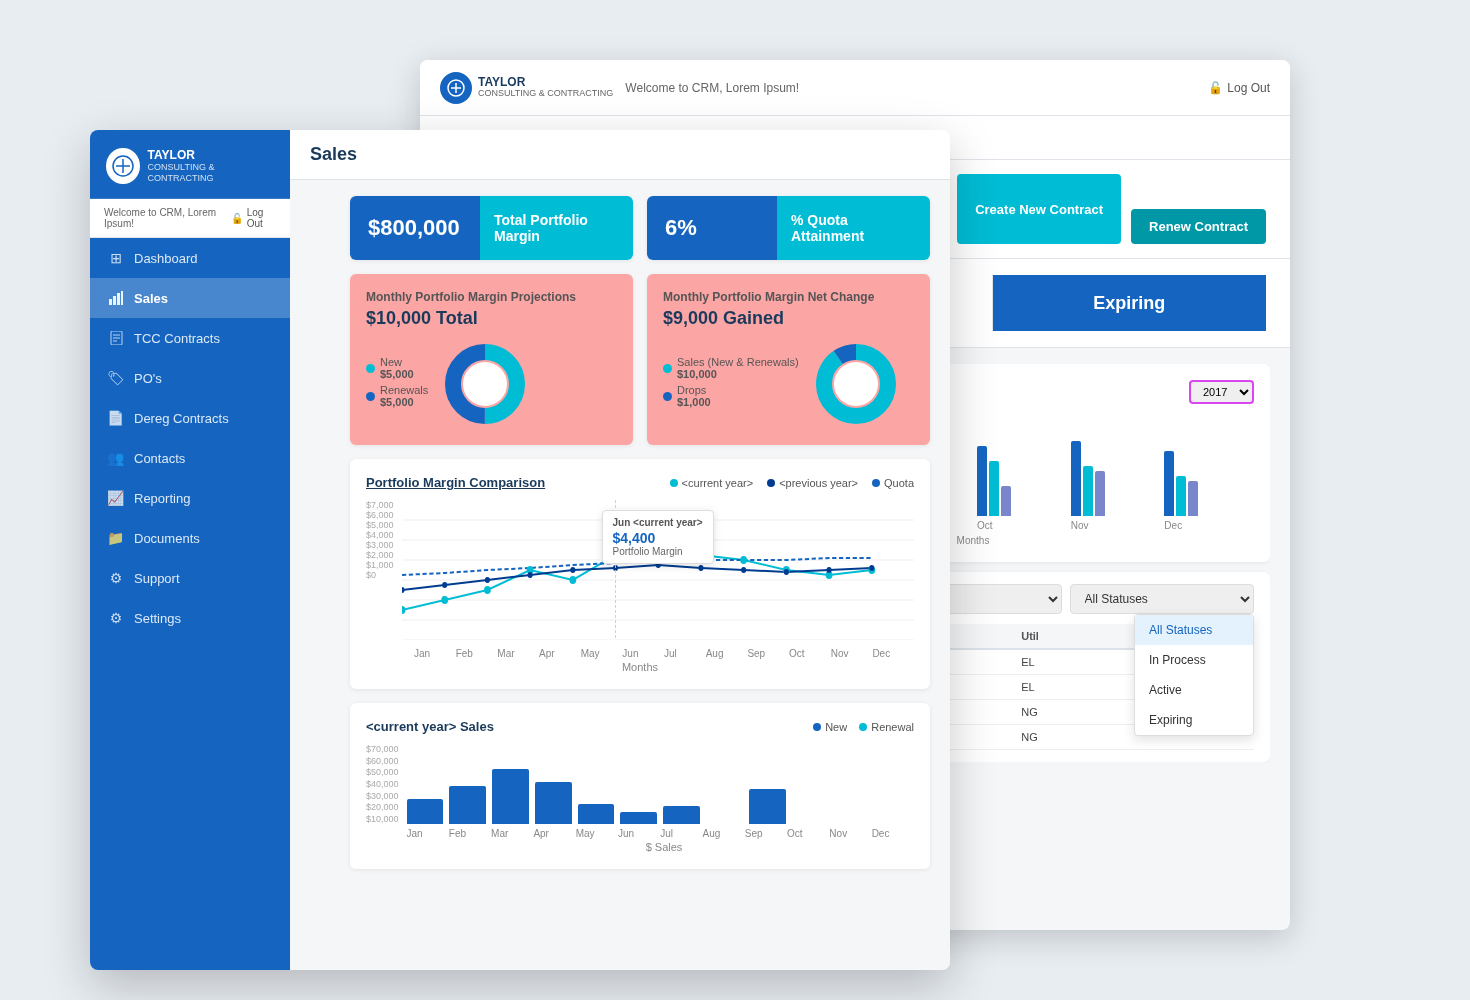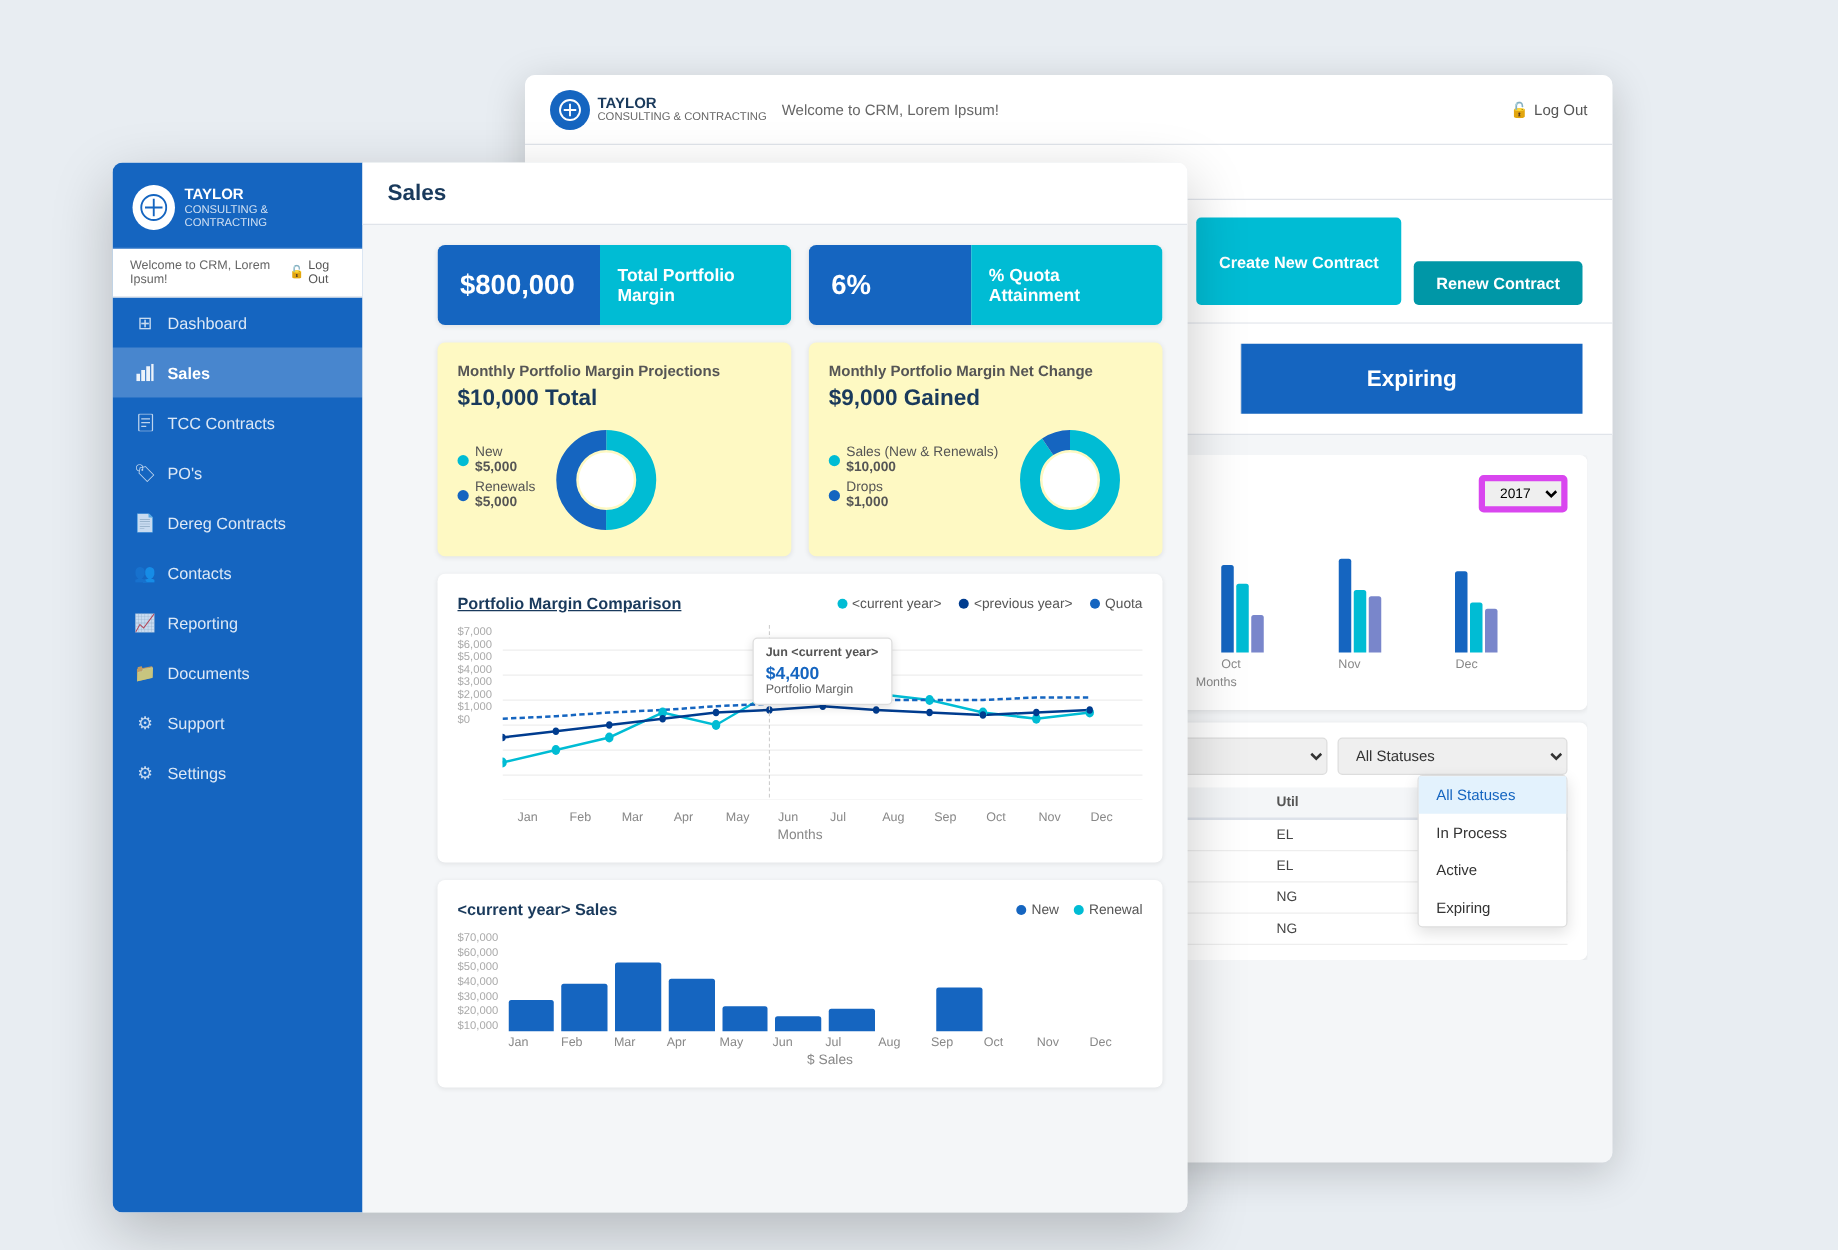--- a/index.html
+++ b/index.html
@@ -468,21 +468,21 @@
     }
 
     
     .charts-row {
       display: flex;
       gap: 14px;
       margin-bottom: 14px;
     }
     .chart-card {
       flex: 1;
-      background: #fef9c3;
+      background: #fca5a5;
       border-radius: 6px;
       padding: 16px;
       box-shadow: 0 1px 4px rgba(0,0,0,0.08);
     }
     .chart-card-title {
       font-size: 12px;
       font-weight: 600;
       color: #555;
       margin-bottom: 4px;
     }
@@ -688,21 +688,21 @@
             <span>EA</span>
           </div>
           <div class="legend-item">
             <div class="legend-dot" style="background:#00bcd4;"></div>
             <span>UM</span>
           </div>
           <div class="legend-item">
             <div class="legend-dot" style="background:#7986cb;"></div>
             <span>DS</span>
           </div>
-          <select style="margin-left:auto;border:5px solid #d946ef;border-radius:4px;padding:3px 8px;font-size:11px;">
+          <select style="margin-left:auto;border:2px solid #d946ef;border-radius:4px;padding:3px 8px;font-size:11px;">
             <option>2017</option>
             <option>2016</option>
           </select>
         </div>
         <div class="bar-chart">
           <div class="bar-group">
             <div class="bar ea" style="height:55px;"></div>
             <div class="bar um" style="height:40px;"></div>
             <div class="bar ds" style="height:30px;background:#7986cb;"></div>
           </div>

